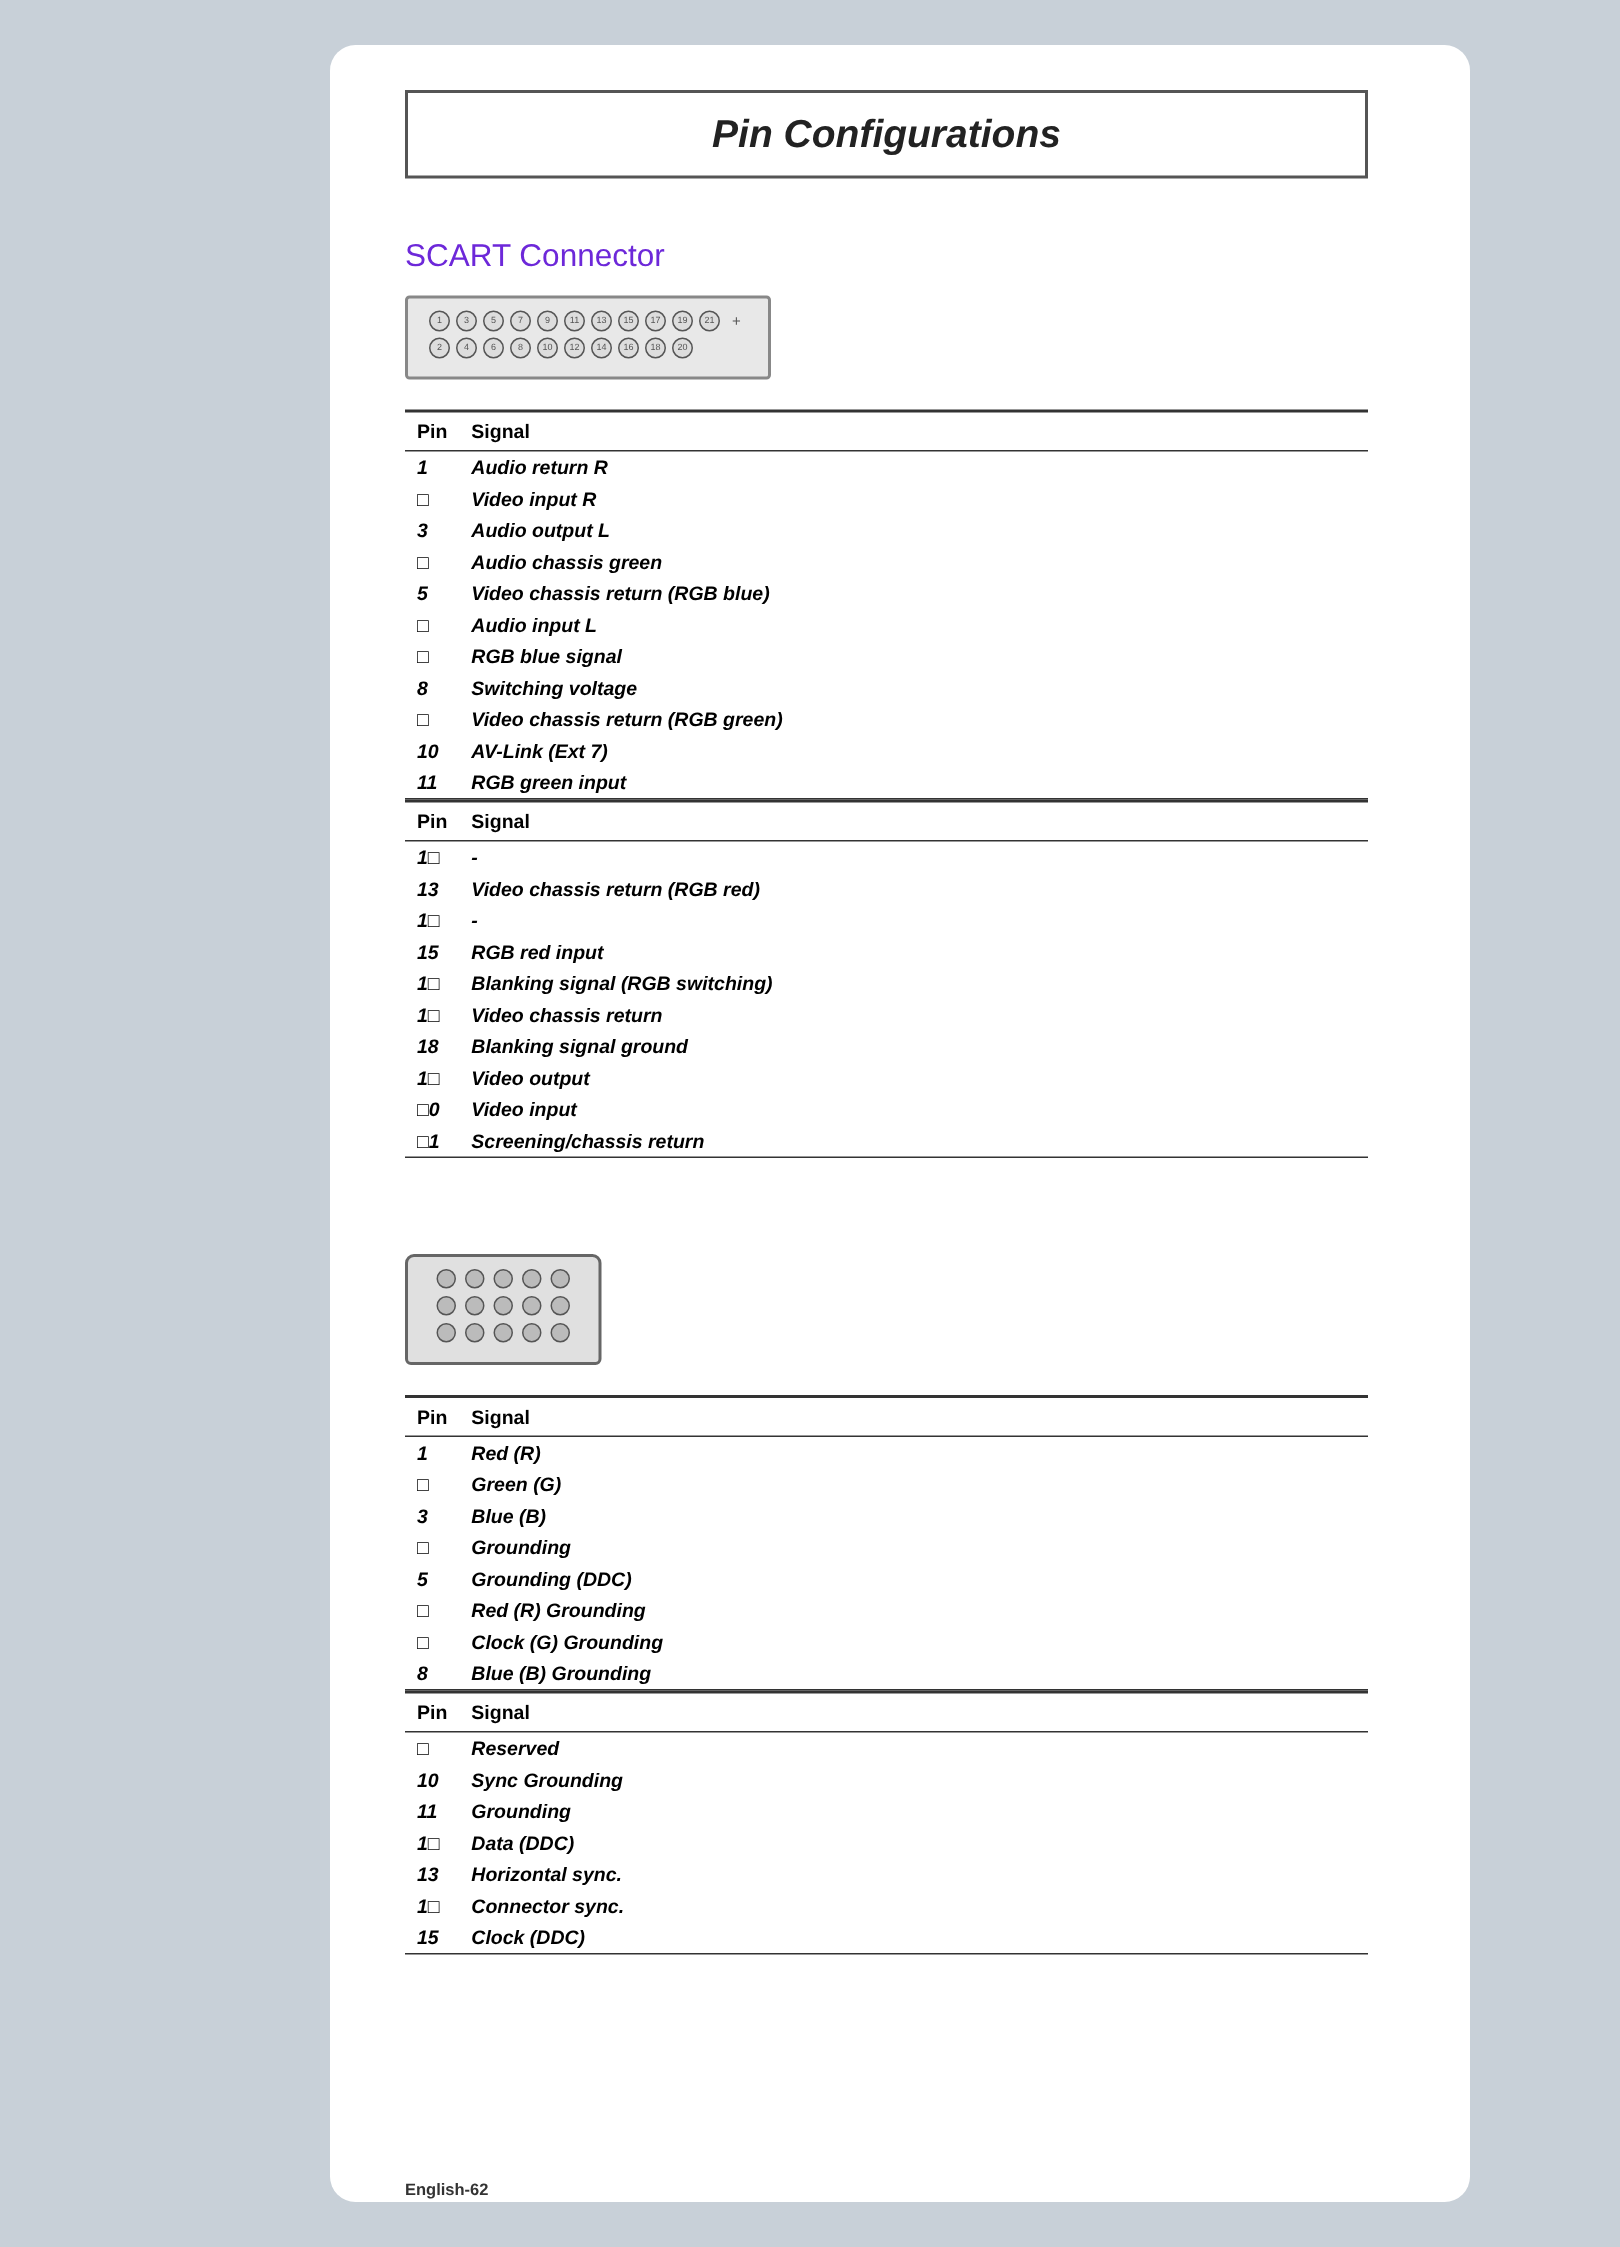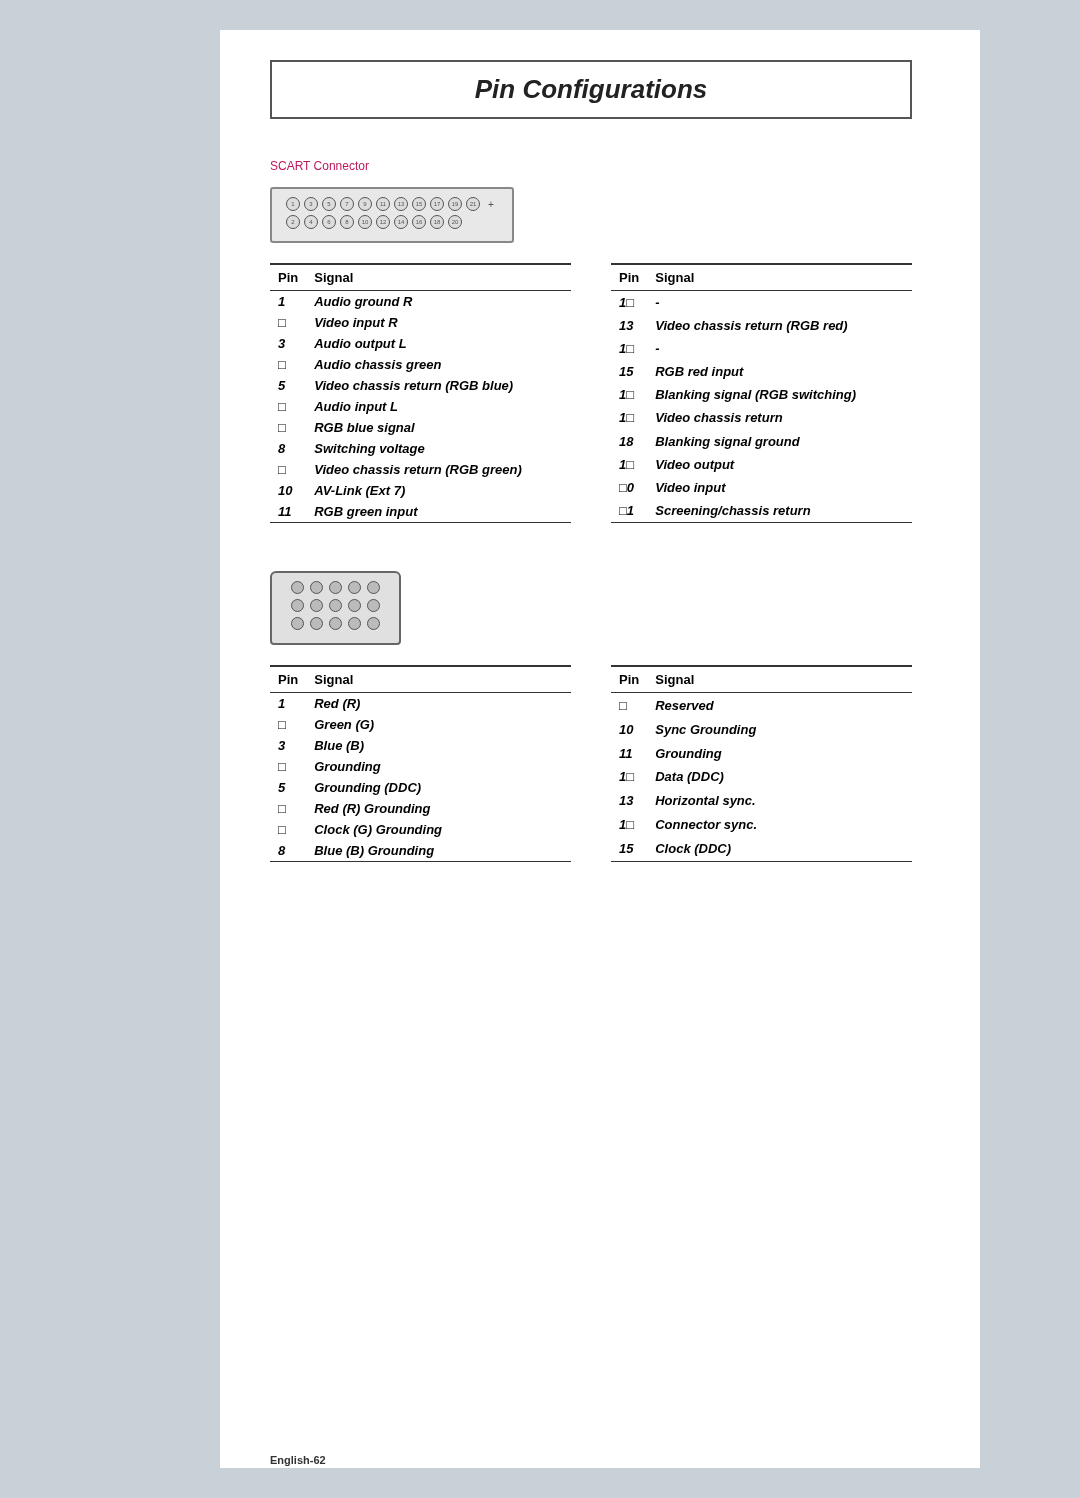--- a/index.html
+++ b/index.html
@@ -20,36 +20,37 @@
       justify-content: center;
       padding: 0;
     }
     .content-area {
       background: #ffffff;
       width: 760px;
       min-height: 1380px;
       margin: 30px 0 30px 120px;
       padding: 30px 68px 40px 50px;
       position: relative;
+      border-radius: 17px;
     }
     .page-title {
       font-size: 26px;
       font-weight: 900;
       font-style: italic;
       text-align: center;
       color: #222;
       border: 2px solid #555;
       padding: 12px 20px;
       margin-bottom: 40px;
       display: block;
     }
     .section-title {
-      font-size: 12px;
+      font-size: 21px;
       font-weight: normal;
-      color: #be185d;
+      color: #6d28d9;
       margin-bottom: 14px;
     }
     .connector-diagram {
       border: 2px solid #888;
       background: #e8e8e8;
       display: inline-block;
       padding: 8px 12px;
       margin-bottom: 20px;
       border-radius: 3px;
     }
@@ -103,21 +104,22 @@
       background: #bbb;
       margin: 0 3px;
       display: inline-flex;
       align-items: center;
       justify-content: center;
     }
     
     .tables-row {
       display: flex;
       gap: 0;
-      margin-bottom: 48px;
+      margin-bottom: 64px;
+      flex-direction: column;
     }
     .pin-table {
       flex: 1;
       border-collapse: collapse;
       font-size: 13px;
     }
     .pin-table th {
       border-top: 2px solid #333;
       border-bottom: 1.5px solid #333;
       padding: 5px 8px;
@@ -203,21 +205,21 @@
         <table class="pin-table">
           <thead>
             <tr>
               <th>Pin</th>
               <th>Signal</th>
             </tr>
           </thead>
           <tbody id="scart-left-tbody">
               <tr>
                 <td class="pin-num">1</td>
-                <td class="pin-sig">Audio ground R</td>
+                <td class="pin-sig">Audio return R</td>
               </tr>
               <tr>
                 <td class="pin-num">□</td>
                 <td class="pin-sig">Video input R</td>
               </tr>
               <tr>
                 <td class="pin-num">3</td>
                 <td class="pin-sig">Audio output L</td>
               </tr>
               <tr>

